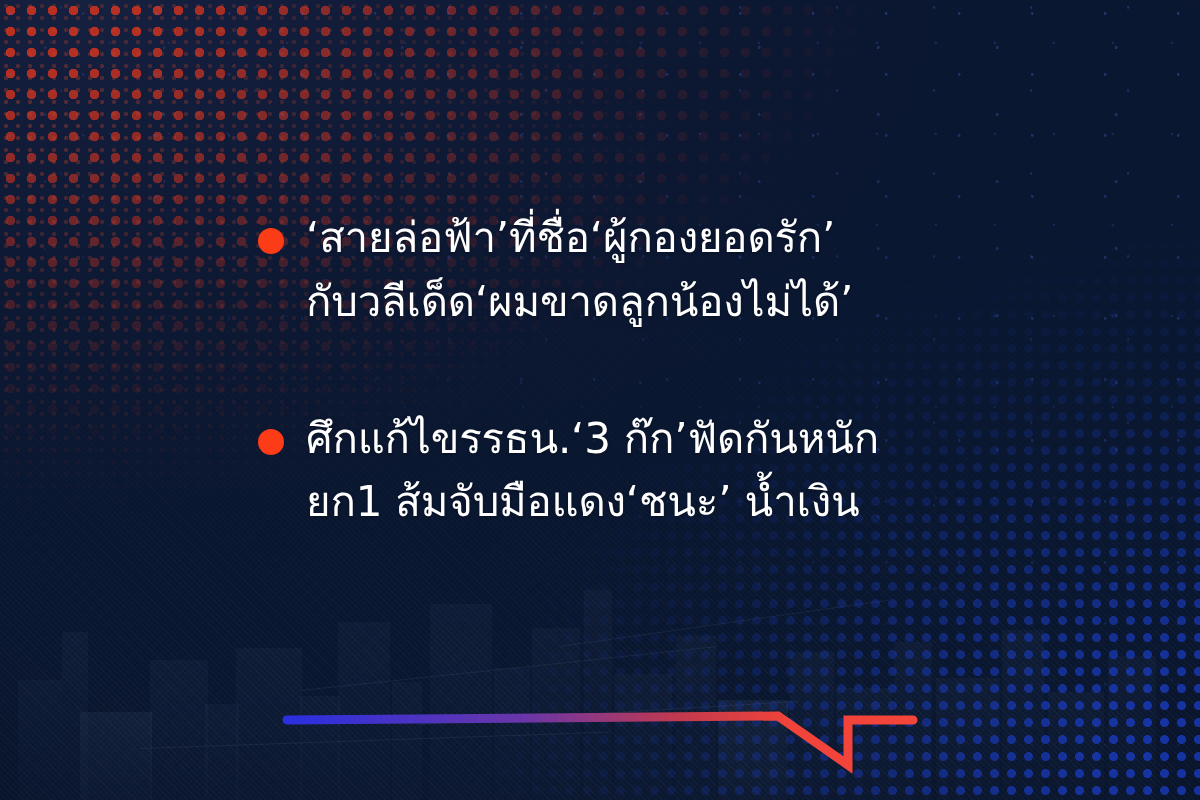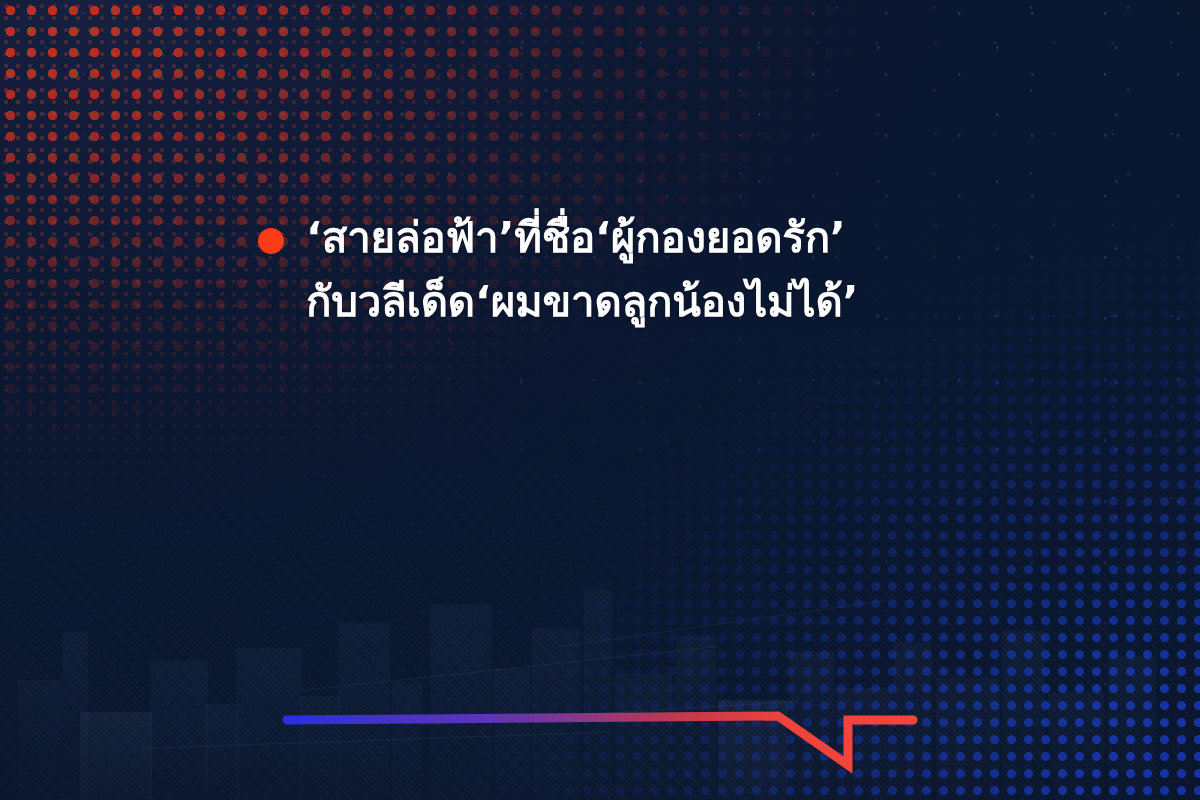--- a/index.html
+++ b/index.html
@@ -117,21 +117,21 @@
     flex: 0 0 auto;
     width: 26px;
     height: 26px;
     border-radius: 50%;
     background: #fc3b17;
     margin-top: 22px;
   }
   .hl-text {
     color: #ffffff;
     font-size: 42px;
-    font-weight: 700;
+    font-weight: 400;
     line-height: 1.52;
     letter-spacing: -0.2px;
     text-shadow: 0 1px 3px rgba(0,0,0,.35);
     white-space: pre-line;
   }
 
   
   #pulse-line {
     position: absolute;
     left: 270px;
@@ -185,20 +185,25 @@
   <div class="layer" id="bg-vignette"></div>
 
   <div id="headlines">
 
     <div class="headline">
       <div class="bullet"></div>
       <div class="hl-text">‘สายล่อฟ้า’ที่ชื่อ‘ผู้กองยอดรัก’
 กับวลีเด็ด‘ผมขาดลูกน้องไม่ได้’</div>
     </div>
 
+    <div class="headline">
+      <div class="bullet"></div>
+      <div class="hl-text">ศึกแก้ไขรรธน.‘3 ก๊ก’ฟัดกันหนัก
+ยก1 ส้มจับมือแดง‘ชนะ’ น้ำเงิน</div>
+    </div>
 
   </div>
 
   <svg id="pulse-line" viewBox="0 0 660 100">
     <defs>
       <linearGradient id="pulseGrad" x1="0" y1="0" x2="1" y2="0">
         <stop offset="0%" stop-color="#2a2fe0"></stop>
         <stop offset="38%" stop-color="#6a36a8"></stop>
         <stop offset="62%" stop-color="#c0394f"></stop>
         <stop offset="80%" stop-color="#f0433a"></stop>

